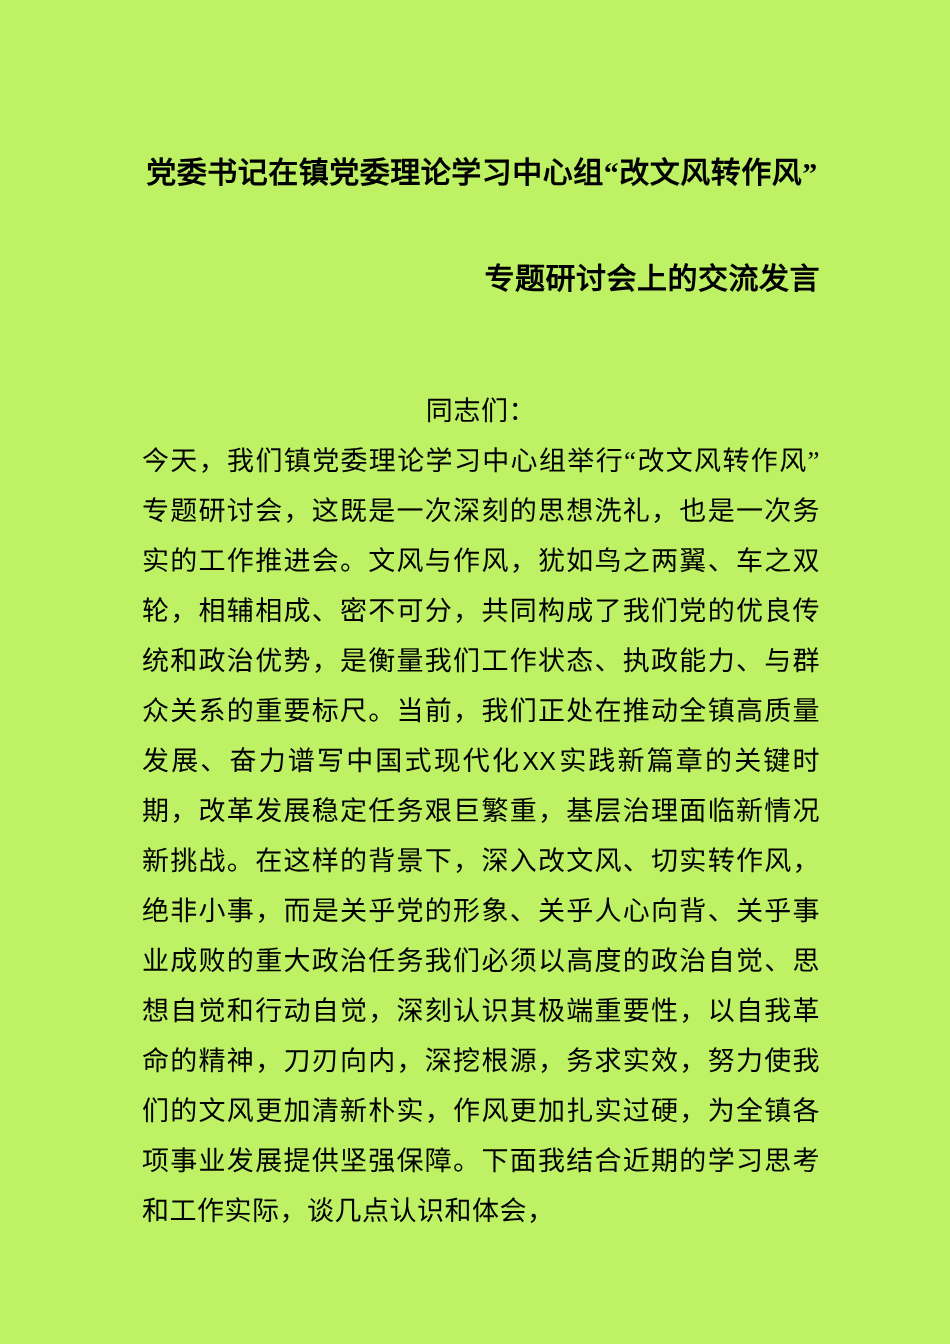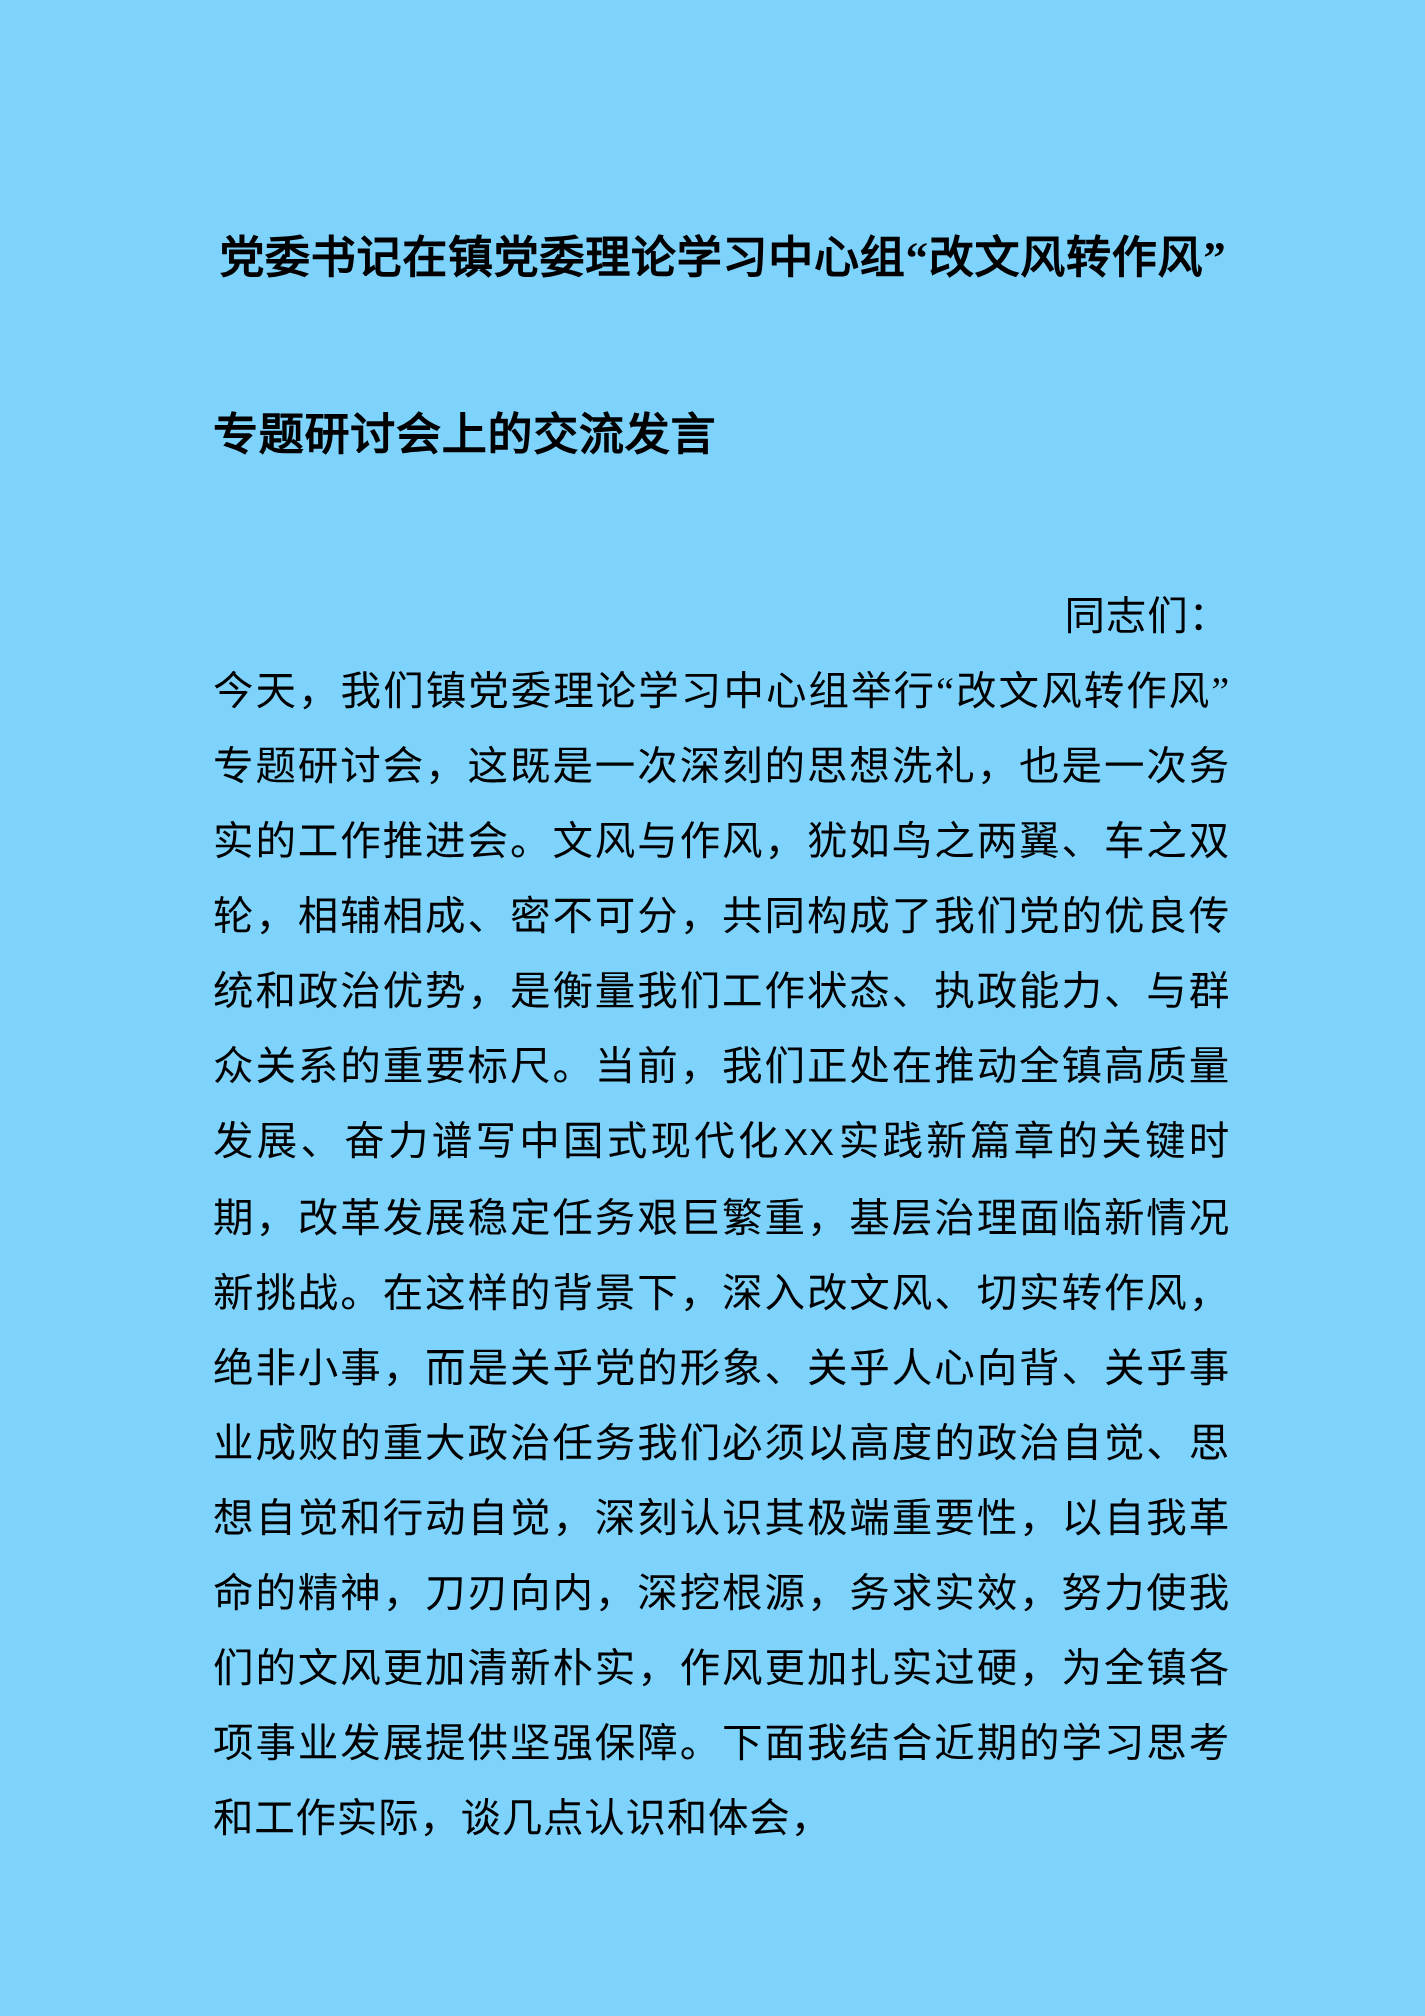--- a/index.html
+++ b/index.html
@@ -16,21 +16,21 @@
     color: #000000;
     -webkit-font-smoothing: antialiased;
   }
 
   .page {
     position: relative;
     width: 950px;
     height: 1344px;
     box-sizing: border-box;
     padding: 0;
-    background: #7dd3fc;
+    background: #bef264;
   }
 
   .content {
     position: absolute;
     left: 142px;
     top: 0;
     width: 678px; 
   }
 
   
@@ -49,40 +49,40 @@
     position: absolute;
     left: -2px;
     top: 158px;
     width: 684px;
     white-space: nowrap;
     text-align: center;
   }
   .title-line-2 {
     position: absolute;
     left: 0;
-    top: 276px;
+    top: 264px;
     width: 678px;
-    text-align: left;
+    text-align: right;
   }
 
   
   .body-block {
     position: absolute;
     left: 0;
     top: 386px;
     width: 678px;
   }
 
   .salutation {
     margin: 0 0 0 0;
     font-size: 27px;
     line-height: 50px;
     letter-spacing: 0.6px;
     font-family: "Liberation Serif", "DejaVu Serif", serif;
-    text-align: right;
+    text-align: center;
   }
 
   .body-para {
     margin: 0;
     font-size: 27px;
     line-height: 50px;
     letter-spacing: 0.5px;
     text-align: justify;
     text-align-last: left;
     text-justify: inter-character;

